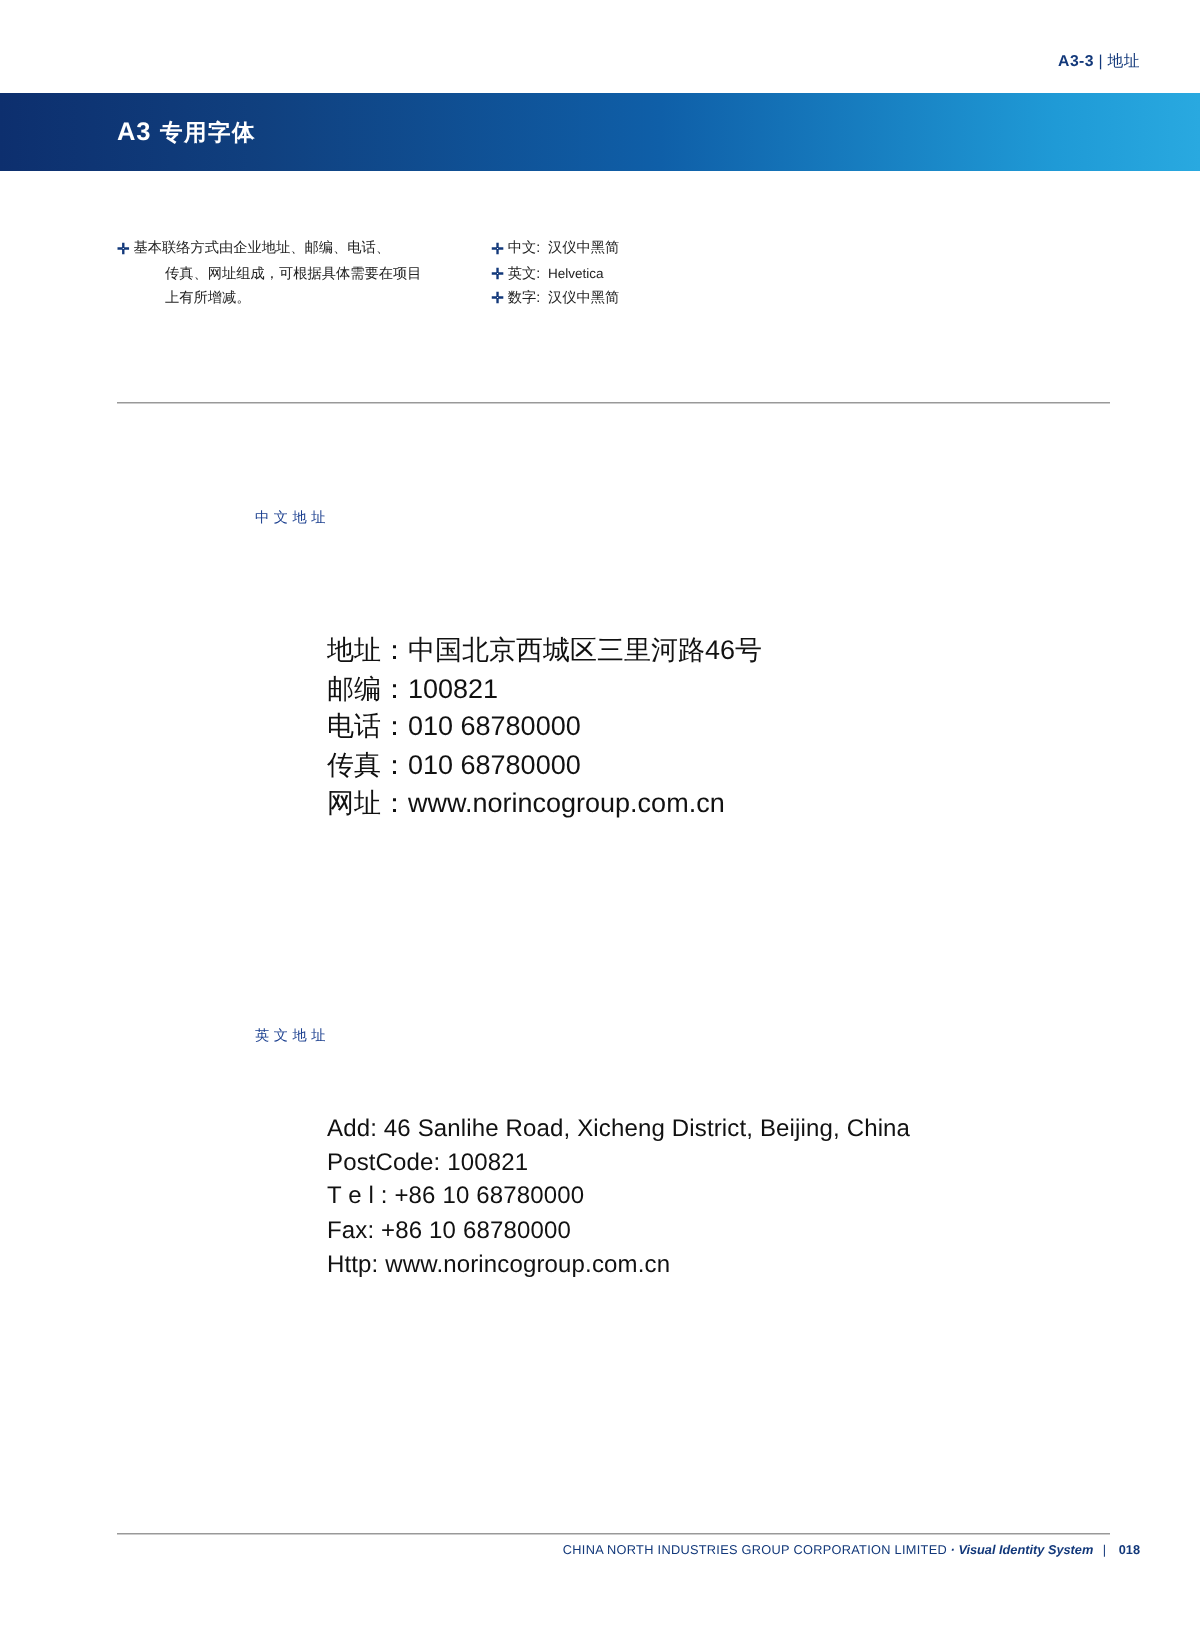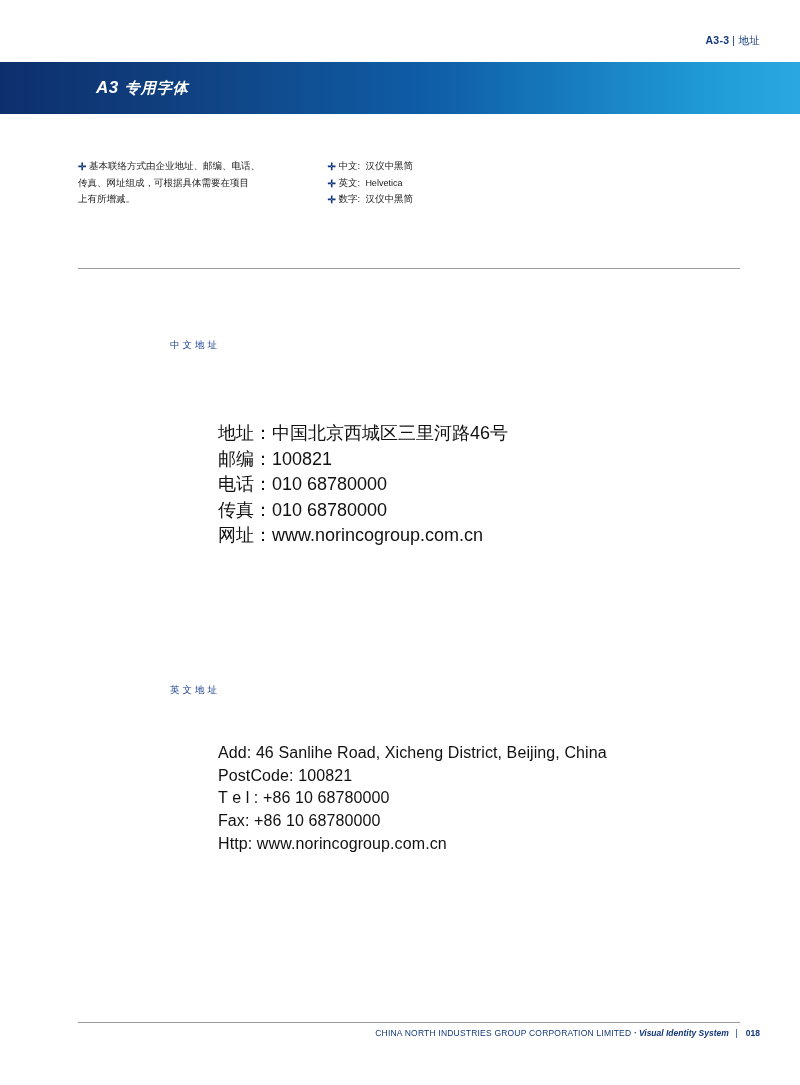--- a/index.html
+++ b/index.html
@@ -40,27 +40,26 @@
   .banner {
     position: absolute;
     top: 62px;
     left: 0;
     width: 800px;
     height: 52px;
     background: linear-gradient(to right, #0d2f6e 0%, #10407f 22%, #0f5fa8 55%, #1f9ad6 88%, #29a9e0 100%);
   }
   .banner-title {
     position: absolute;
-    left: 96px;
+    left: 78px;
     top: 16px;
     color: #ffffff;
     font-size: 17px;
     font-weight: bold;
     letter-spacing: 0.5px;
-    font-style: italic;
   }
   .banner-title .sub {
     font-size: 15px;
     font-weight: bold;
     margin-left: 6px;
     letter-spacing: 1px;
   }
 
   
   .notes {
@@ -85,20 +84,21 @@
   .note-line .plus {
     position: absolute;
     left: 0;
     top: 0;
     color: #12387a;
     font-weight: bold;
     font-size: 10px;
   }
   .note-cont {
     padding-left: 0;
+    margin-left: 32px;
   }
   .note-label { display: inline-block; }
   .note-val { display: inline-block; }
   .note-val.lat { font-size: 9px; }
 
   
   .rule {
     position: absolute;
     left: 78px;
     width: 662px;

